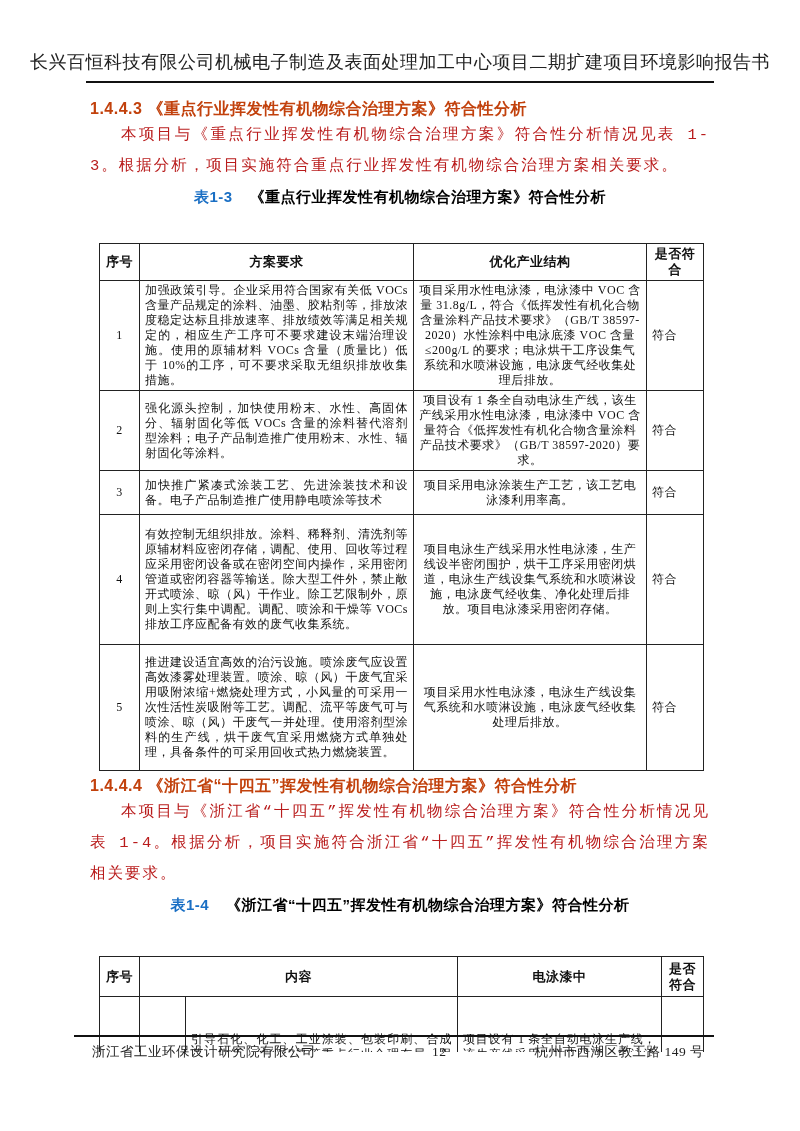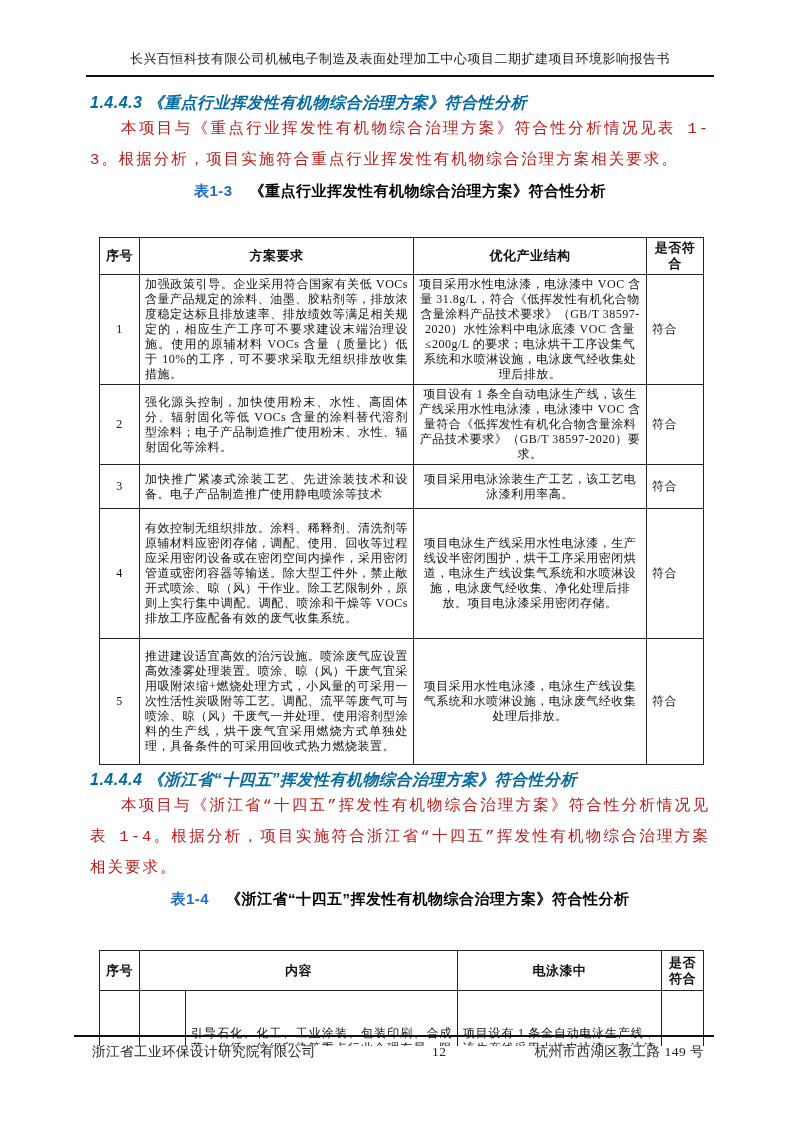--- a/index.html
+++ b/index.html
@@ -9,37 +9,36 @@
     width:800px; height:1131px;
     margin:0 auto;
     background:#ffffff;
     font-family:"Liberation Serif","DejaVu Serif",serif;
     color:#1a1a1a;
     overflow:hidden;
   }
   .doc-header { padding-top:50px; }
   .doc-header-text {
     text-align:center;
-    font-size:13px;
+    font-size:18px;
     letter-spacing:0.5px;
     color:#222;
   }
   .doc-header-rule {
     margin:7px 86px 0 86px;
     border-top:2.5px solid #111;
   }
   .content { margin:0 90px 0 90px; }
   h2.sec-heading {
     margin-top:16px;
     font-family:"Liberation Sans","DejaVu Sans",sans-serif;
     font-size:16px;
     font-weight:bold;
     letter-spacing:0.5px;
-    color:#0369a1;
-    font-style:italic;
+    color:#c2410c;
   }
   p.body-para {
     font-size:15.5px;
     line-height:31px;
     letter-spacing:2px;
     text-align:justify;
     text-indent:2em;
     color:#b91c1c;
     font-family:Liberation Mono, monospace;
   }

